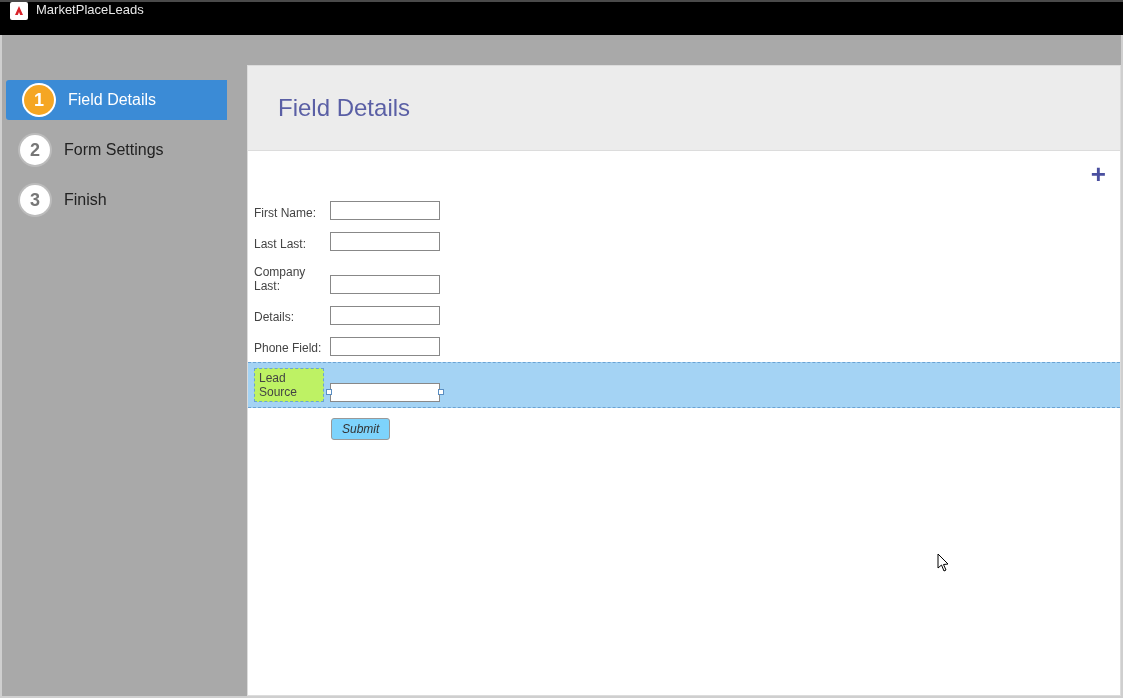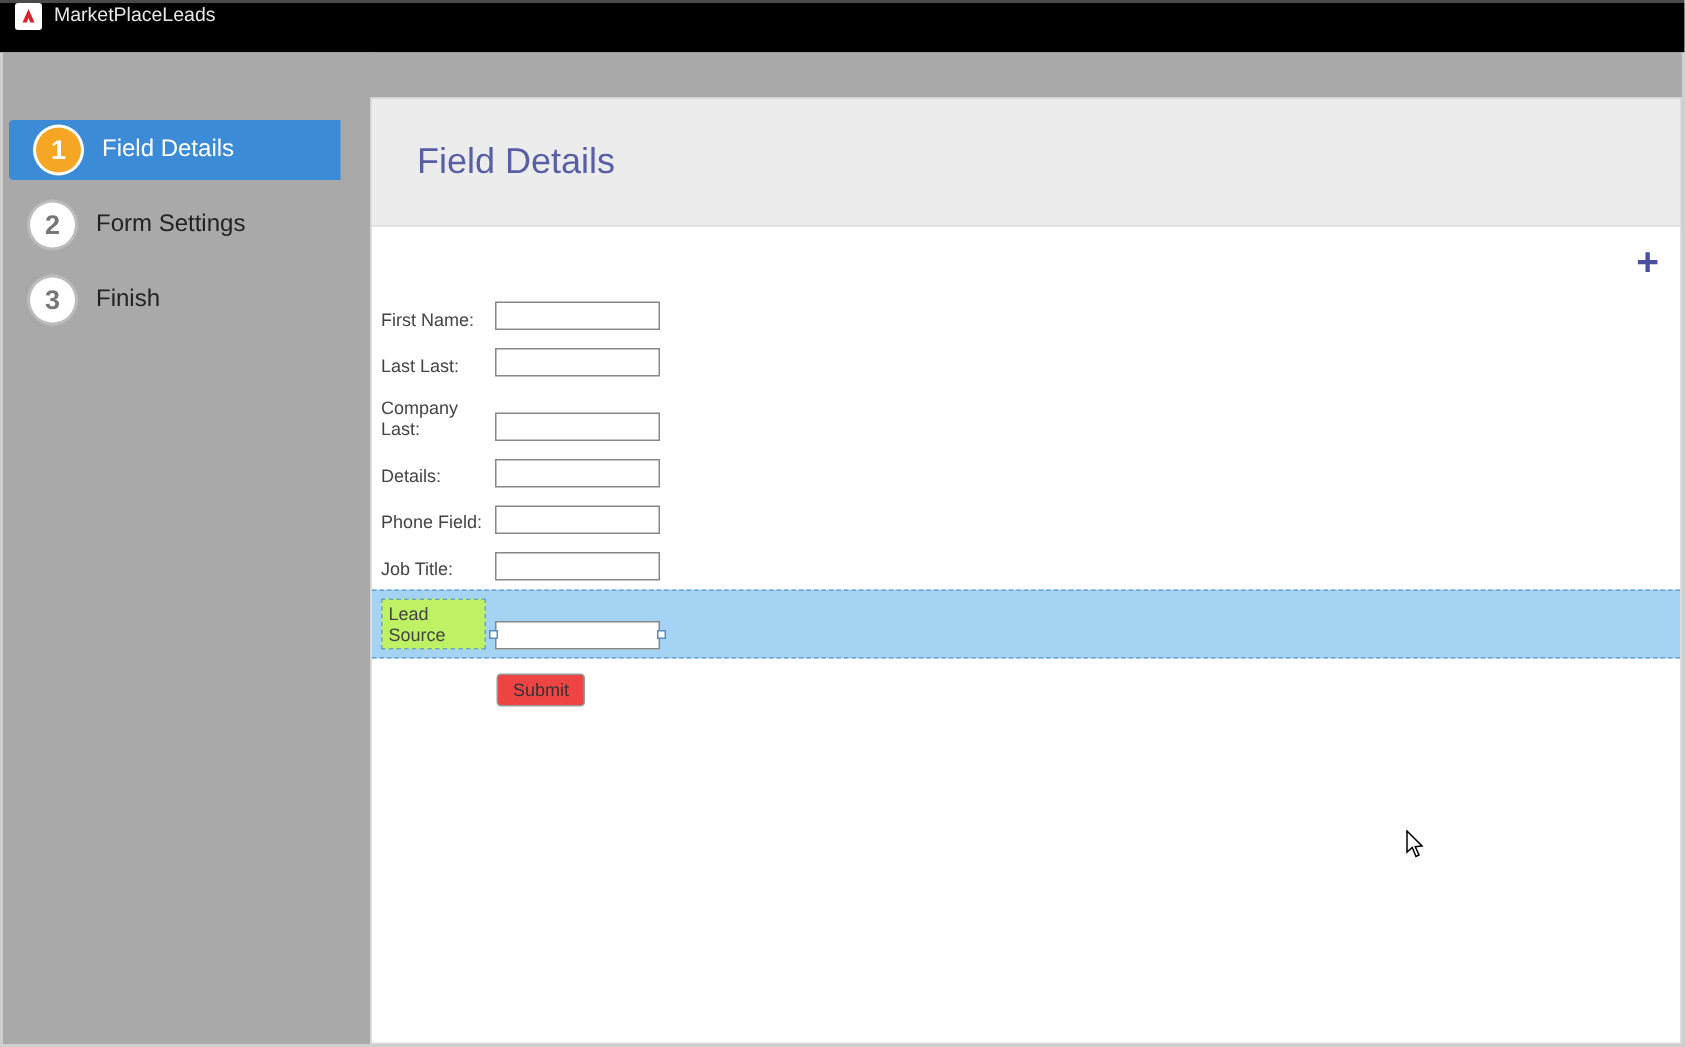--- a/index.html
+++ b/index.html
@@ -193,25 +193,26 @@
       margin-top: -3px;
     }
     .handle.left { left: -4px; }
     .handle.right { right: -4px; }
     .submit-row {
       padding: 10px 0 0 83px;
     }
     .submit-row button {
       font-size: 12px;
       padding: 3px 10px;
-      background: #ef4444;
+      background: #7dd3fc;
       border: 1px solid #999;
       border-radius: 3px;
       color: #333;
       cursor: pointer;
+      font-style: italic;
     }
     
     .cursor {
       position: absolute;
       left: 937px;
       top: 551px;
       width: 14px;
       height: 20px;
       pointer-events: none;
     }
@@ -271,24 +272,20 @@
             <input type="text" value="" style="">
           </div>
           <div class="field-row">
             <span class="lbl">Details:</span>
             <input type="text" value="" style="">
           </div>
           <div class="field-row">
             <span class="lbl">Phone Field:</span>
             <input type="text" value="" style="">
           </div>
-          <div class="field-row">
-            <span class="lbl">Job Title:</span>
-            <input type="text" value="" style="">
-          </div>
 
           <div class="field-row selected">
             <span class="lbl-sel">Lead Source</span>
             <span class="input-wrap">
               <span class="handle left"></span>
               <input type="text" value="" style="">
               <span class="handle right"></span>
             </span>
           </div>
 

